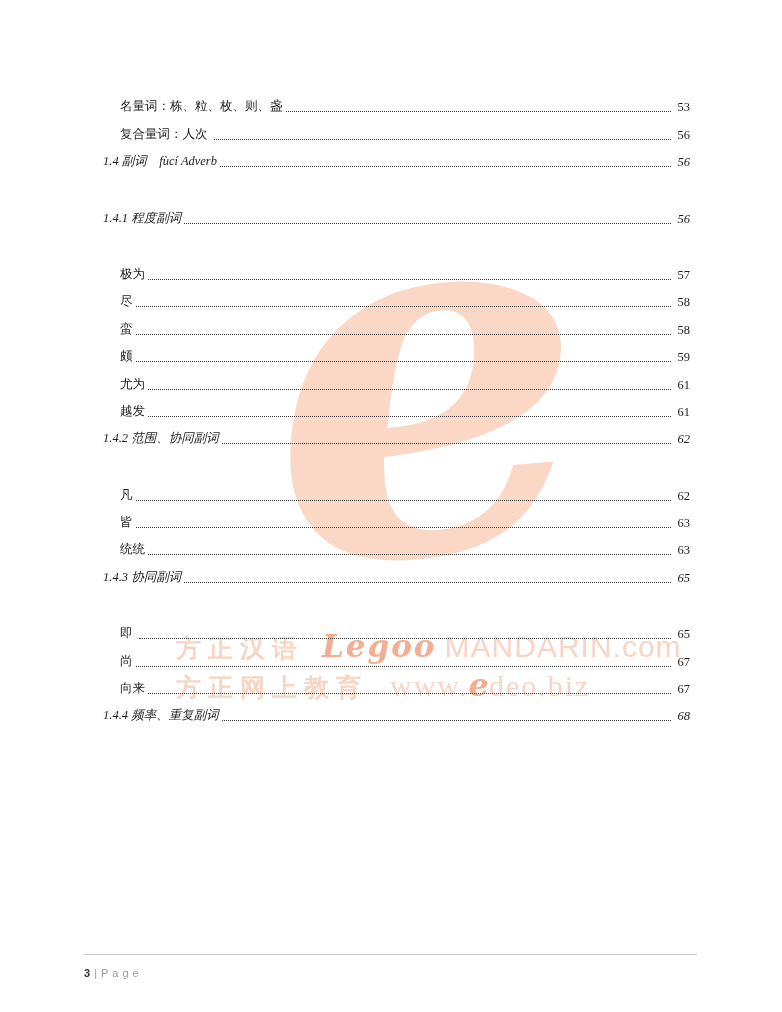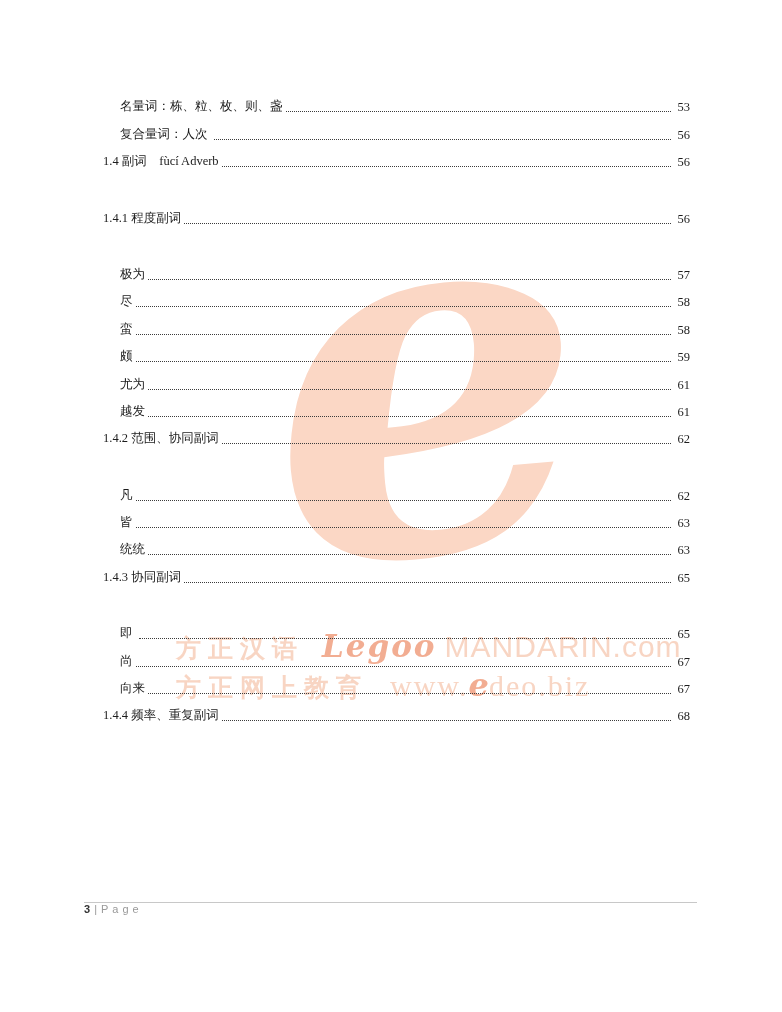--- a/index.html
+++ b/index.html
@@ -50,38 +50,38 @@
   #toc {
     position: absolute; z-index: 1;
     left: 0; top: 88px; right: 0;
   }
   .toc-row {
     display: flex; align-items: flex-end;
     height: 27.4px;
     padding-right: 92px;
     font-size: 12.5px;
   }
-  .toc-row.level-section { padding-left: 103px; }
+  .toc-row.level-section { padding-left: 103px; font-style: italic; }
   .toc-row.level-sub     { padding-left: 120px; }
   .toc-row.gap-before    { margin-top: 29px; }
   .toc-label { white-space: pre; }
   .toc-leader {
     flex: 1 1 auto;
     border-bottom: 1.5px dotted #3c3c3c;
     margin: 0 1px 3px 3px;
     min-width: 10px;
   }
   .toc-page { min-width: 18px; text-align: right; }
 
   
   #footer {
     position: absolute; z-index: 1;
-    left: 84px; top: 902px; width: 613px;
+    left: 84px; top: 954px; width: 613px;
     border-top: 1px solid #c8c8c8;
-    padding-top: 0;
+    padding-top: 12px;
     font-family: "Liberation Sans", sans-serif;
     font-size: 11px;
   }
   #footer .num { font-weight: bold; color: #333333; }
   #footer .sep { color: #999999; margin: 0 4px; font-weight: normal; }
   #footer .plabel { color: #999999; letter-spacing: 4px; }
 </style>
 </head>
 <body>
 

